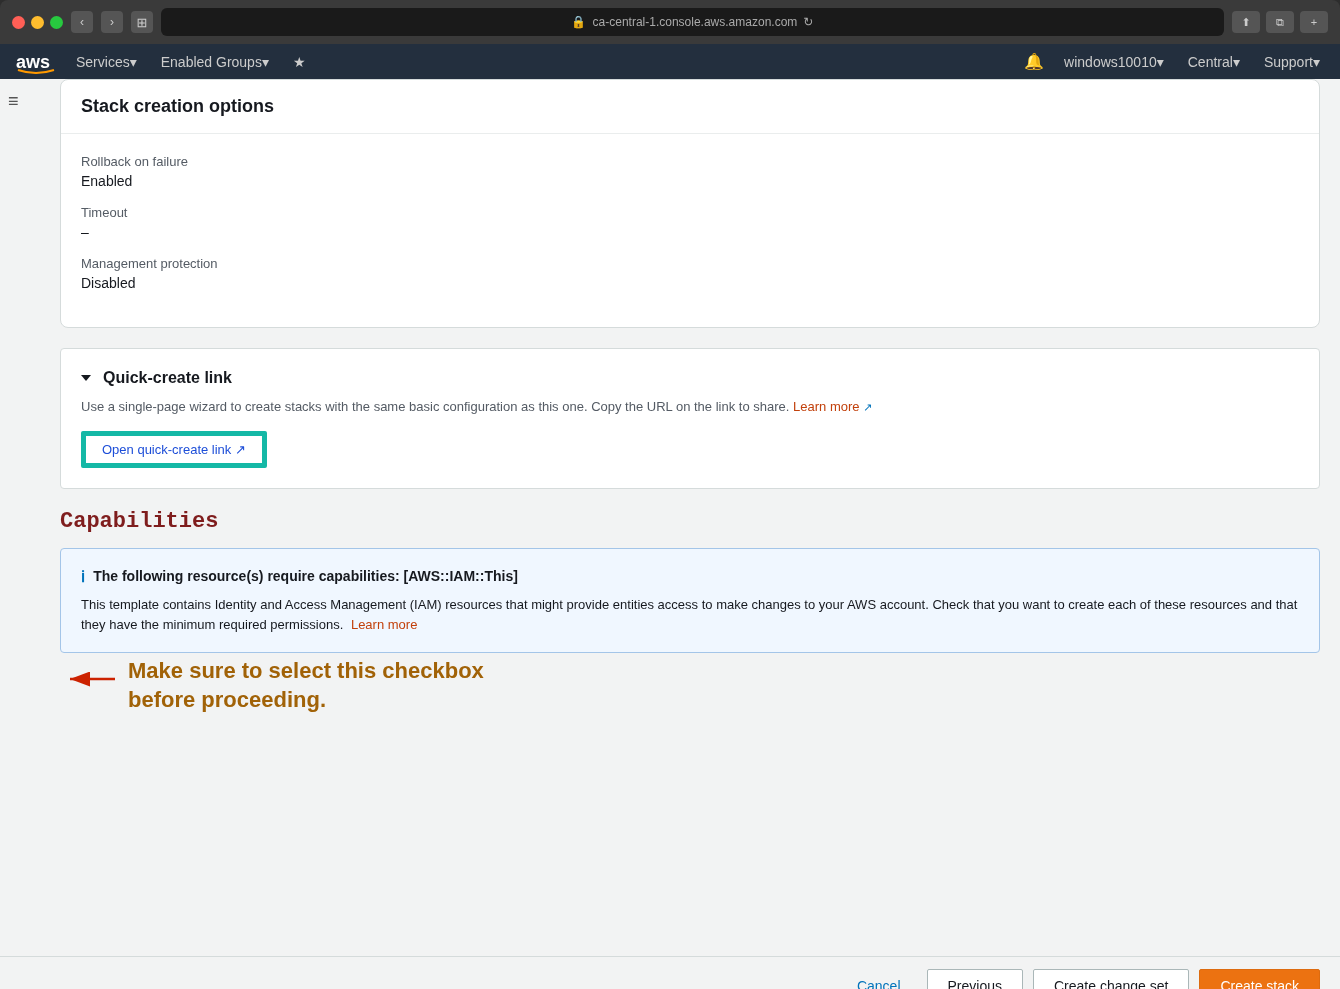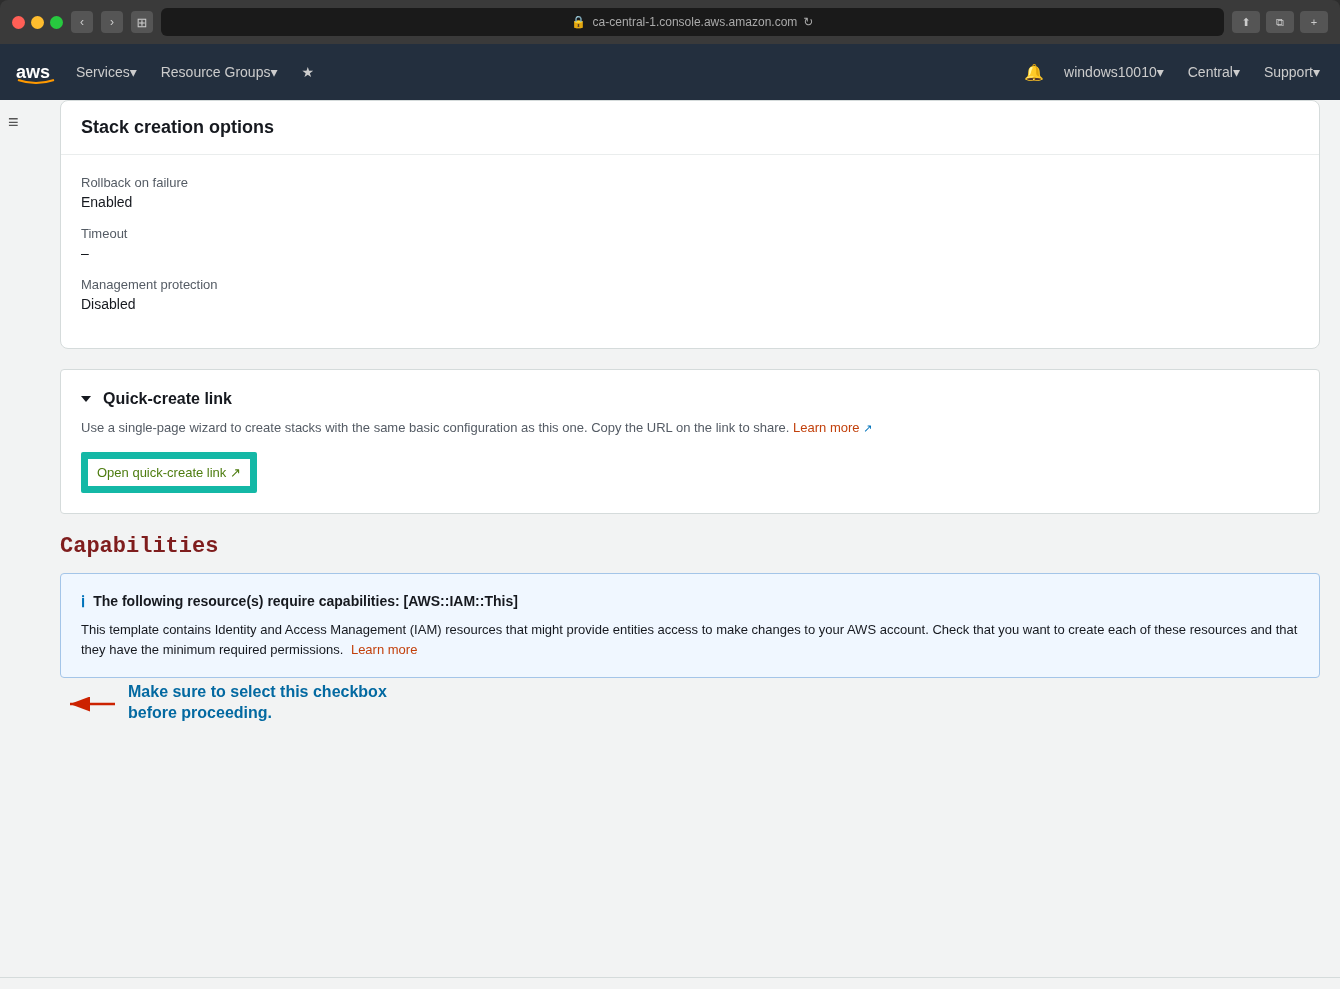--- a/index.html
+++ b/index.html
@@ -14,21 +14,21 @@
     .tl-green { background: #27c93f; }
     .nav-btn { background: #555; border: none; color: #ccc; width: 22px; height: 22px; border-radius: 4px; cursor: pointer; font-size: 12px; display: flex; align-items: center; justify-content: center; }
     .nav-btn:disabled { opacity: 0.4; }
     .tab-btn { background: #555; border: none; color: #ccc; width: 22px; height: 22px; border-radius: 4px; cursor: pointer; }
     .address-bar { flex: 1; background: #1a1a1a; border: none; color: #ccc; padding: 4px 12px; border-radius: 6px; font-size: 13px; text-align: center; height: 28px; display: flex; align-items: center; justify-content: center; gap: 6px; }
     .address-bar span { color: #aaa; font-size: 12px; }
     .browser-actions { display: flex; gap: 6px; }
     .browser-action-btn { background: #555; border: none; color: #ccc; width: 28px; height: 22px; border-radius: 4px; cursor: pointer; font-size: 11px; }
 
     
-    .aws-topnav { background: #232f3e; height: 56px; display: flex; align-items: center; padding: 0 16px; gap: 16px; }
+    .aws-topnav { background: #232f3e; height: 35px; display: flex; align-items: center; padding: 0 16px; gap: 16px; }
     .aws-logo { display: flex; align-items: center; }
     .topnav-item { color: #ccc; font-size: 14px; cursor: pointer; display: flex; align-items: center; gap: 0; padding: 0 4px; }
     .topnav-separator { flex: 1; }
     .topnav-right { display: flex; align-items: center; gap: 16px; }
     .topnav-icon { color: #ccc; font-size: 16px; cursor: pointer; }
 
     
     .main-layout { display: flex; background: #f2f3f3; height: calc(989px - 40px - 36px - 36px); }
     .sidebar-toggle { width: 40px; padding: 12px 8px; background: #f2f3f3; }
     .hamburger { cursor: pointer; color: #555; font-size: 18px; }
@@ -45,37 +45,37 @@
     .info-row { margin-bottom: 16px; }
     .info-label { font-size: 13px; color: #545b64; margin-bottom: 4px; }
     .info-value { font-size: 14px; color: #16191f; }
 
     
     .section-header { display: flex; align-items: center; gap: 8px; margin-bottom: 10px; }
     .section-title { font-size: 16px; font-weight: 600; color: #16191f; }
     .section-desc { font-size: 13px; color: #545b64; margin-bottom: 14px; line-height: 1.5; }
     .learn-more-link { color: #c2410c; text-decoration: none; font-size: 13px; }
 
-    .outline-btn { background: #fff; border: 7px solid #14b8a6; color: #4d7c0f; padding: 6px 9px; border-radius: 2px; font-size: 13px; cursor: pointer; display: inline-flex; align-items: center; gap: 6px; }
+    .outline-btn { background: #fff; border: 5px solid #14b8a6; color: #1d4ed8; padding: 6px 16px; border-radius: 2px; font-size: 13px; cursor: pointer; display: inline-flex; align-items: center; gap: 6px; }
 
     
     .capabilities-title { font-size: 22px; font-weight: 700; color: #7f1d1d; margin-bottom: 14px; font-family: Liberation Mono, monospace; }
     .capabilities-info-box { background: #f0f7ff; border: 1px solid #a4c5e8; border-radius: 4px; padding: 16px 20px; }
     .capabilities-info-title { font-size: 14px; font-weight: 700; color: #16191f; display: flex; align-items: center; gap: 8px; margin-bottom: 8px; }
     .capabilities-info-text { font-size: 13px; color: #16191f; line-height: 1.6; }
     .info-circle { color: #0073bb; font-size: 16px; }
     .checkbox-row { display: flex; align-items: center; gap: 10px; padding: 14px 0 6px 0; }
     .checkbox-row input[type="checkbox"] { width: 15px; height: 15px; accent-color: #0073bb; cursor: pointer; }
     .checkbox-label { font-size: 14px; color: #16191f; font-weight: 500; }
 
     
     .annotation-area { position: relative; margin-top: 4px; }
     .arrow-annotation { display: flex; align-items: flex-start; gap: 8px; }
     .arrow-svg { flex-shrink: 0; margin-top: 2px; }
-    .annotation-text { color: #0369a1; font-size: 16px; font-weight: 600; line-height: 1.3; font-style: normal; }
+    .annotation-text { color: #a16207; font-size: 22px; font-weight: 600; line-height: 1.3; font-style: normal; }
 
     
     .bottom-bar { background: #f2f3f3; border-top: 1px solid #d5dbdb; padding: 12px 20px; display: flex; align-items: center; justify-content: flex-end; gap: 10px; }
     .cancel-btn { background: transparent; border: none; color: #0073bb; font-size: 14px; cursor: pointer; padding: 8px 16px; }
     .prev-btn { background: #fff; border: 1px solid #aab7b8; color: #16191f; padding: 8px 20px; border-radius: 2px; font-size: 14px; cursor: pointer; }
     .change-set-btn { background: #fff; border: 1px solid #aab7b8; color: #16191f; padding: 8px 20px; border-radius: 2px; font-size: 14px; cursor: pointer; }
     .create-stack-btn { background: #ec7211; border: 1px solid #dd6b0f; color: #fff; padding: 8px 20px; border-radius: 2px; font-size: 14px; cursor: pointer; font-weight: 500; }
 
     .triangle-down { display: inline-block; width: 0; height: 0; border-left: 5px solid transparent; border-right: 5px solid transparent; border-top: 6px solid #16191f; margin-right: 4px; }
   </style>
@@ -108,21 +108,21 @@
     <svg width="40" height="24" viewBox="0 0 40 24">
       <text x="0" y="18" font-size="18" font-weight="bold" fill="white">aws</text>
       <path d="M2 20 Q20 26 38 20" stroke="#ff9900" stroke-width="2" fill="none"></path>
     </svg>
   </div>
   <div class="topnav-item">
     <span>Services</span>
     <span>▾</span>
   </div>
   <div class="topnav-item">
-    <span>Resource Groups</span>
+    <span>Enabled Groups</span>
     <span>▾</span>
   </div>
   <div class="topnav-item">★</div>
   <div class="topnav-separator"></div>
   <div class="topnav-right">
     <span class="topnav-icon">🔔</span>
     <div class="topnav-item">
       <span>windows10010</span>
       <span>▾</span>
     </div>

